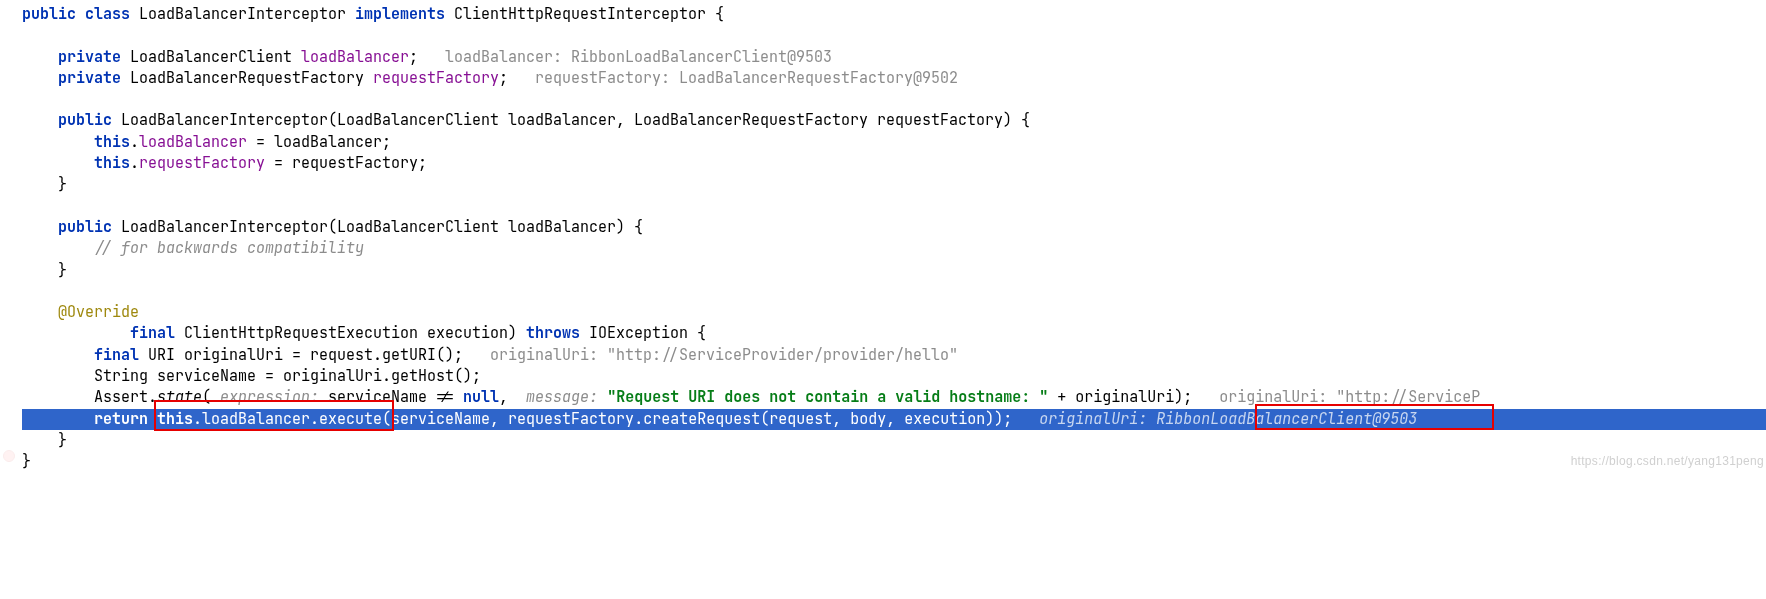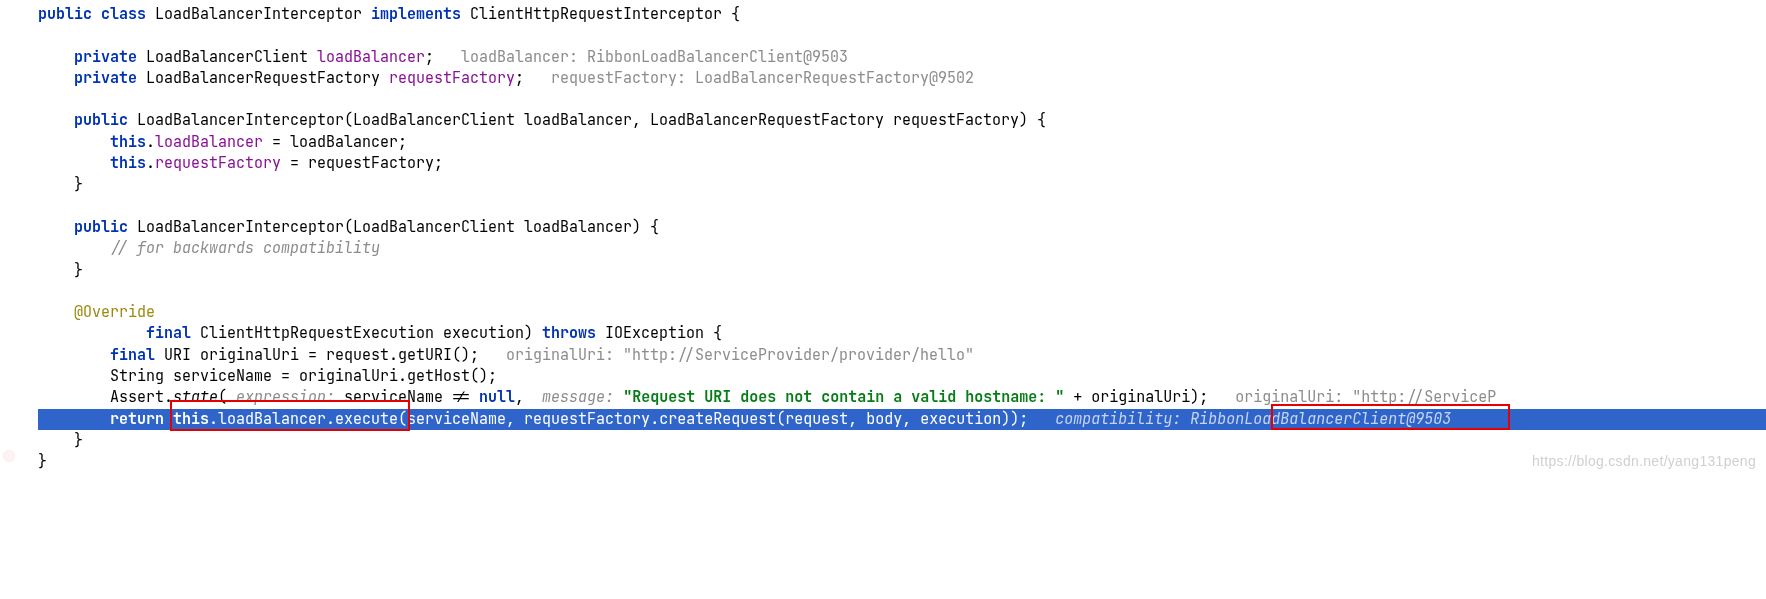--- a/index.html
+++ b/index.html
@@ -8,21 +8,21 @@
     font-family: "JetBrains Mono", "Consolas", "Courier New", monospace;
     font-size: 15px;
     line-height: 21.3px;
     background: #ffffff;
     color: #000000;
     overflow-x: auto;
     white-space: nowrap;
   }
   .editor {
     position: relative;
-    padding: 4px 0 4px 16px;
+    padding: 4px 0 4px 0;
   }
   .gutter {
     position: absolute;
     left: 0;
     top: 4px;
     width: 20px;
     bottom: 0;
   }
   .code {
     margin-left: 22px;
@@ -51,23 +51,23 @@
   .highlight-line .method,
   .highlight-line .type { color: #ffffff; }
   .highlight-line .hint { color: #c7d6f0; font-style: italic; }
   .redbox1 {
     position: absolute;
     border: 2px solid #e60000;
     pointer-events: none;
   }
   .watermark {
     position: absolute;
-    right: 10px;
+    right: 2px;
     bottom: 4px;
-    font-size: 14px;
+    font-size: 12px;
     color: #d0d0d0;
     font-style: normal;
     font-family: Arial, sans-serif;
     letter-spacing: 0.3px;
   }
   .bp {
     position:absolute;
     left:3px;
     width:10px;height:10px;
     border-radius:50%;
@@ -118,21 +118,21 @@
 
 
     <div class="line">            <span class="kw">final</span> ClientHttpRequestExecution execution) <span class="kw">throws</span> IOException {</div>
 
     <div class="line">        <span class="kw">final</span> URI originalUri = request.getURI();   <span class="hint">originalUri: "http://ServiceProvider/provider/hello"</span></div>
 
     <div class="line">        String serviceName = originalUri.getHost();</div>
 
     <div class="line" style="position:relative;">        Assert.<span class="italic">state</span>(<span class="paramhint"> expression: </span>serviceName != <span class="kw">null</span>,  <span class="paramhint">message: </span><span class="str">"Request URI does not contain a valid hostname: "</span> + originalUri);   <span class="hint">originalUri: "http://ServiceP</span></div>
 
-    <div class="line highlight-line" style="position:relative;">        <span class="kw">return</span> <span class="kw">this</span>.<span class="field">loadBalancer</span>.execute(serviceName, <span class="field">requestFactory</span>.createRequest(request, body, execution));   <span class="hint"><span>compatibility: </span><span>RibbonLoadBalancerClient</span><span>@9503  </span></span>
+    <div class="line highlight-line" style="position:relative;">        <span class="kw">return</span> <span class="kw">this</span>.<span class="field">loadBalancer</span>.execute(serviceName, <span class="field">requestFactory</span>.createRequest(request, body, execution));   <span class="hint"><span>originalUri: </span><span>RibbonLoadBalancerClient</span><span>@9503  </span></span>
       <div class="redbox1" style="left:132px; top:-9px; width:236px; height:27px;"></div>
       <div class="redbox1" style="left:1233px; top:-5px; width:235px; height:22px;"></div>
     </div>
 
     <div class="line">    }</div>
 
     <div class="line">}</div>
 
   </div>
 

